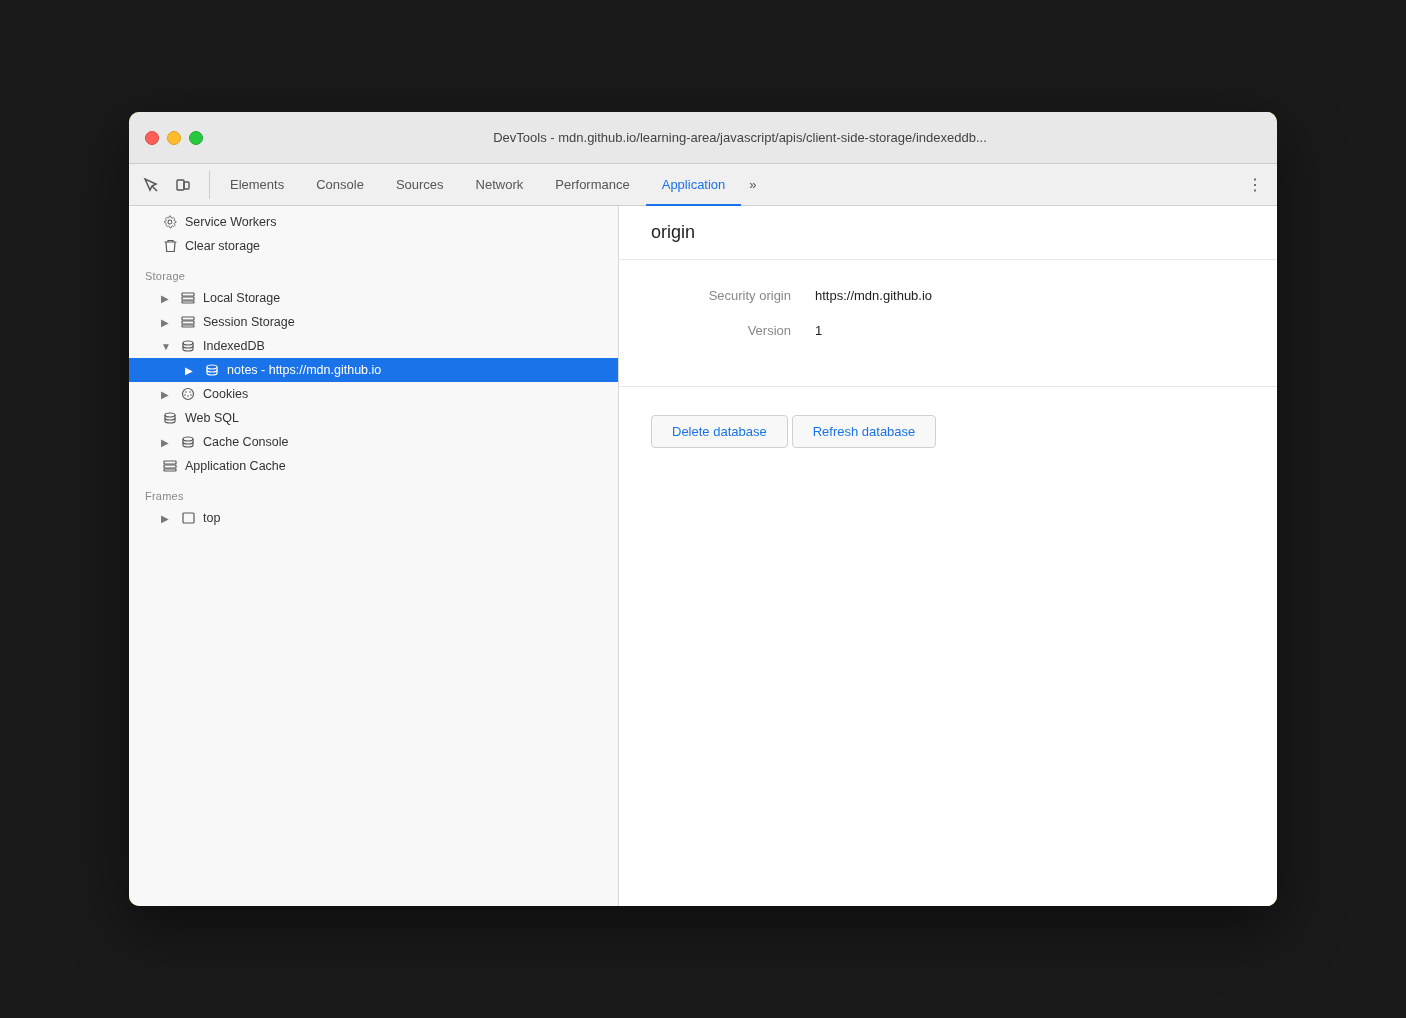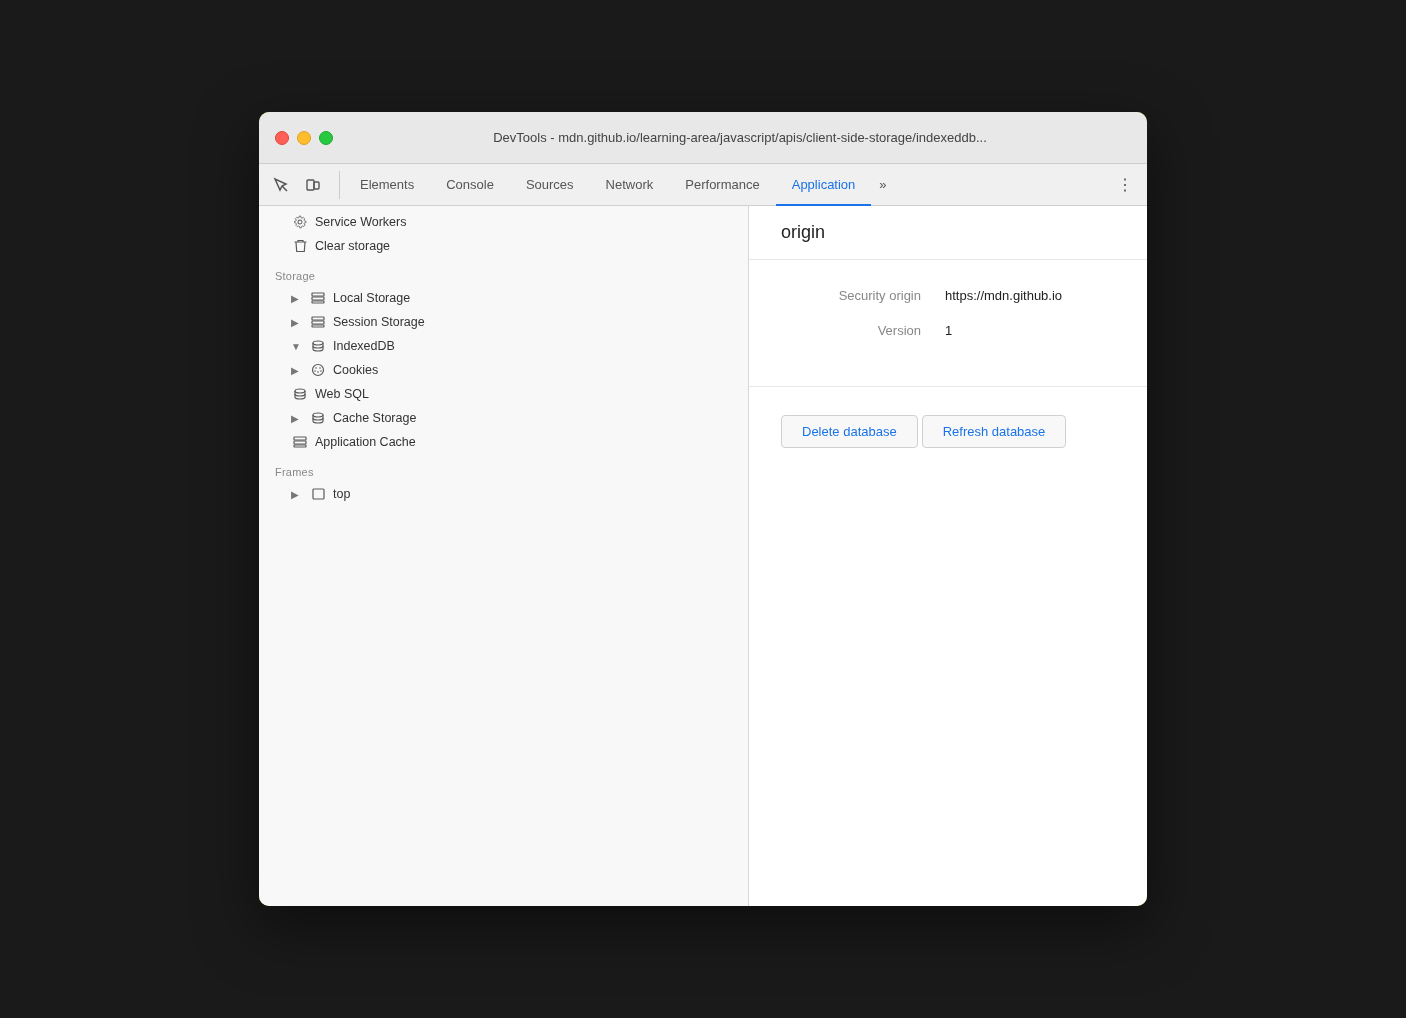--- a/index.html
+++ b/index.html
@@ -5,21 +5,21 @@
     * { box-sizing: border-box; margin: 0; padding: 0; }
     body {
       background: #1a1a1a;
       display: flex;
       justify-content: center;
       align-items: center;
       min-height: 100vh;
       font-family: -apple-system, BlinkMacSystemFont, 'Helvetica Neue', Arial, sans-serif;
     }
     .window {
-      width: 888px;
+      width: 1148px;
       background: #84cc16;
       border-radius: 10px;
       overflow: hidden;
       box-shadow: 0 20px 60px rgba(0,0,0,0.5);
     }
     .titlebar {
       background: #e8e8e8;
       height: 52px;
       display: flex;
       align-items: center;
@@ -333,20 +333,31 @@
         <span class="item-icon">
           <svg width="14" height="13" viewBox="0 0 14 13" fill="none">
             <ellipse cx="7" cy="3" rx="5" ry="2" stroke="#5a5a5a" stroke-width="1.2"></ellipse>
             <path d="M2 3v3c0 1.1 2.2 2 5 2s5-.9 5-2V3" stroke="#5a5a5a" stroke-width="1.2"></path>
             <path d="M2 6v3c0 1.1 2.2 2 5 2s5-.9 5-2V6" stroke="#5a5a5a" stroke-width="1.2"></path>
           </svg>
         </span>
         <span>IndexedDB</span>
       </div>
 
+      <div class="sidebar-item item-indent-3 selected">
+        <span class="arrow right" style="color:white;"></span>
+        <span class="item-icon">
+          <svg width="14" height="13" viewBox="0 0 14 13" fill="none">
+            <ellipse cx="7" cy="3" rx="5" ry="2" stroke="white" stroke-width="1.2"></ellipse>
+            <path d="M2 3v3c0 1.1 2.2 2 5 2s5-.9 5-2V3" stroke="white" stroke-width="1.2"></path>
+            <path d="M2 6v3c0 1.1 2.2 2 5 2s5-.9 5-2V6" stroke="white" stroke-width="1.2"></path>
+          </svg>
+        </span>
+        <span>notes - https://mdn.github.io</span>
+      </div>
 
       <div class="sidebar-item item-indent-1">
         <span class="arrow right"></span>
         <span class="item-icon">
           <svg width="14" height="14" viewBox="0 0 14 14" fill="none">
             <circle cx="7" cy="7" r="5.5" stroke="#5a5a5a" stroke-width="1.2"></circle>
             <circle cx="5" cy="5" r="0.8" fill="#5a5a5a"></circle>
             <circle cx="9" cy="5" r="0.8" fill="#5a5a5a"></circle>
             <circle cx="7" cy="9" r="0.8" fill="#5a5a5a"></circle>
             <circle cx="4" cy="8" r="0.8" fill="#5a5a5a"></circle>
@@ -370,21 +381,21 @@
 
       <div class="sidebar-item item-indent-1">
         <span class="arrow right"></span>
         <span class="item-icon">
           <svg width="14" height="13" viewBox="0 0 14 13" fill="none">
             <ellipse cx="7" cy="3" rx="5" ry="2" stroke="#5a5a5a" stroke-width="1.2"></ellipse>
             <path d="M2 3v3c0 1.1 2.2 2 5 2s5-.9 5-2V3" stroke="#5a5a5a" stroke-width="1.2"></path>
             <path d="M2 6v3c0 1.1 2.2 2 5 2s5-.9 5-2V6" stroke="#5a5a5a" stroke-width="1.2"></path>
           </svg>
         </span>
-        <span>Cache Storage</span>
+        <span>Cache Console</span>
       </div>
 
       <div class="sidebar-item item-indent-1">
         <span class="item-icon">
           <svg width="14" height="13" viewBox="0 0 14 13" fill="none">
             <rect x="1" y="1" width="12" height="3" rx="0.5" stroke="#5a5a5a" stroke-width="1.2"></rect>
             <rect x="1" y="5" width="12" height="3" rx="0.5" stroke="#5a5a5a" stroke-width="1.2"></rect>
             <rect x="1" y="9" width="12" height="2" rx="0.5" stroke="#5a5a5a" stroke-width="1.2"></rect>
           </svg>
         </span>

